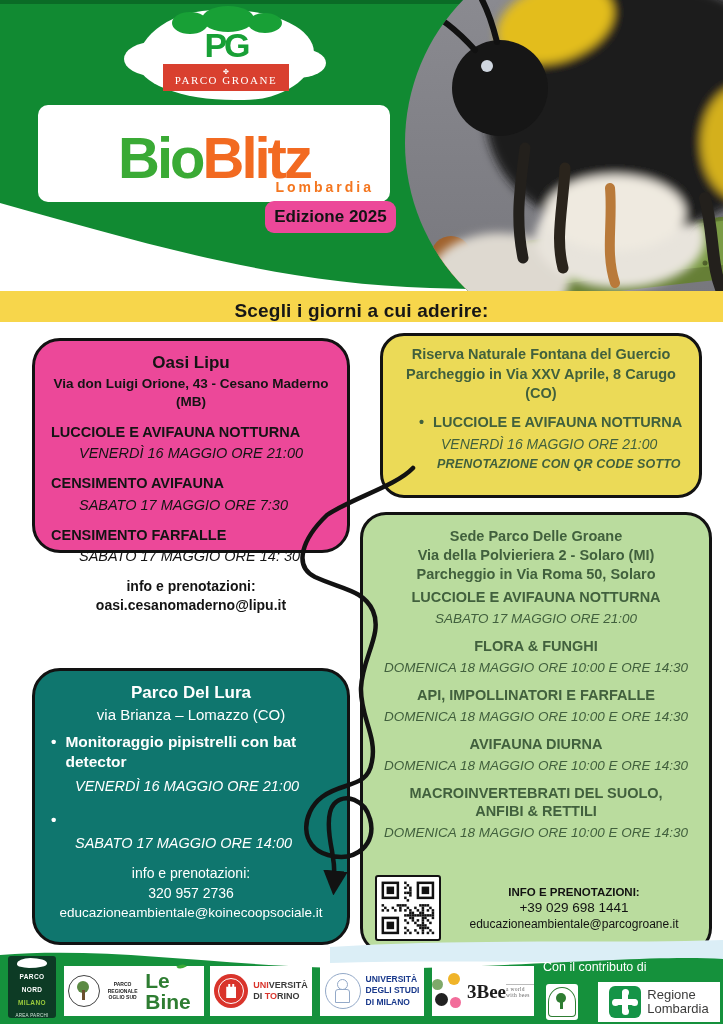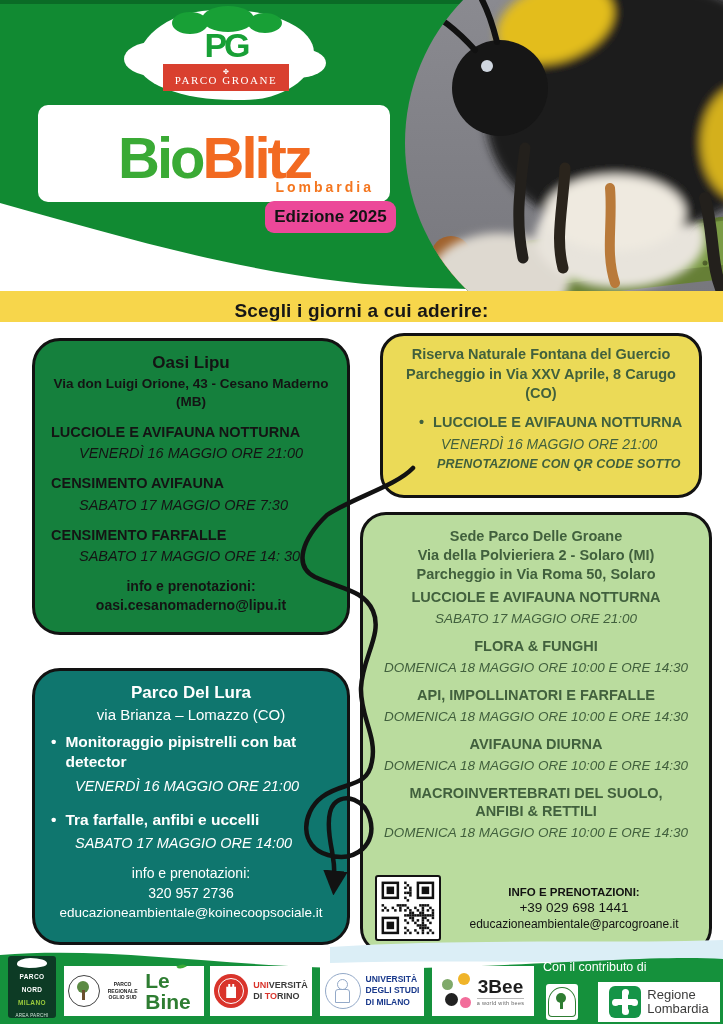--- a/index.html
+++ b/index.html
@@ -39,21 +39,21 @@
   .title-blitz{color:#f26a21;}
   .title-region{position:absolute;right:16px;bottom:7px;color:#f4761f;font-size:14px;font-weight:800;letter-spacing:3px;}
   .edition-badge{position:absolute;left:265px;top:201px;width:131px;height:32px;background:#ec4899;border-radius:9px;
     display:flex;align-items:center;justify-content:center;font-size:17px;font-weight:800;color:#131313;}
   
   .banner{position:absolute;left:0;top:291px;width:723px;height:31px;background:#f7d64b;
     display:flex;align-items:flex-end;justify-content:center;z-index:3;}
   .banner-text{font-size:19px;font-weight:800;color:#161616;letter-spacing:.2px;}
   
   .card{position:absolute;border:3px solid #121212;box-sizing:border-box;}
-  .card-orange{left:32px;top:338px;width:318px;height:297px;background:#15803d;border-radius:28px;
+  .card-orange{left:32px;top:338px;width:318px;height:215px;background:#ec4899;border-radius:28px;
     padding:11px 16px;color:#141414;}
   .card-yellow{left:380px;top:333px;width:322px;height:165px;background:#ebda57;border-radius:24px;
     padding:9px 14px;color:#41603d;}
   .card-green{left:360px;top:512px;width:352px;height:442px;background:#badc9e;border-radius:26px;
     padding:12px 10px;color:#41603d;text-align:center;}
   .card-purple{left:32px;top:668px;width:318px;height:277px;background:#0f766e;border-radius:28px;
     padding:11px 16px;color:#ffffff;}
   .c-title{font-size:17px;font-weight:800;text-align:center;line-height:1.25;}
   .c-addr{font-size:13.5px;font-weight:800;text-align:center;line-height:1.3;margin-top:2px;}
   .ev-name{font-size:14.5px;font-weight:800;margin-top:13px;line-height:1.25;}
@@ -110,21 +110,21 @@
   .unimi-seal i{position:absolute;left:11px;top:5px;width:9px;height:9px;border-radius:50%;border:1.5px solid #93a9c8;}
   .unimi-seal b{position:absolute;left:9px;top:15px;width:13px;height:12px;border:1.5px solid #93a9c8;border-radius:3px 3px 0 0;}
   .unimi-text{font-size:8.5px;font-weight:800;color:#1a3a8c;line-height:1.3;}
   .bee3-box{left:432px;top:31px;width:102px;height:50px;}
   .bee3-dots{position:relative;width:30px;height:36px;flex:0 0 auto;}
   .bee3-dots i{position:absolute;border-radius:50%;}
   .d-green{left:0;top:6px;width:11px;height:11px;background:#7fa96a;}
   .d-yellow{left:16px;top:0;width:12px;height:12px;background:#f0b429;}
   .d-black{left:3px;top:20px;width:13px;height:13px;background:#222;}
   .d-pink{left:18px;top:24px;width:11px;height:11px;background:#f26d9a;}
-  .bee3-col{display:flex;flex-direction:column;align-items:center;}
+  .bee3-col{display:flex;flex-direction:row;align-items:flex-start;font-family:Liberation Serif, serif;}
   .bee3-name{font-size:19px;font-weight:800;color:#1c1c1c;line-height:1;}
   .bee3-tag{font-size:5.5px;color:#666;border-top:1px solid #bbb;margin-top:2px;padding-top:1px;letter-spacing:.3px;}
   .contrib{position:absolute;left:543px;top:25px;color:#fff;font-size:12.5px;}
   .sistema-box{left:546px;top:49px;width:32px;height:36px;border-radius:3px;}
   .sistema-ic{width:26px;height:28px;border:1.5px solid #2e7d32;border-radius:50% 50% 4px 4px;position:relative;}
   .sistema-ic i{position:absolute;left:7px;top:5px;width:10px;height:10px;border-radius:50%;background:#2e7d32;}
   .sistema-ic b{position:absolute;left:11px;top:13px;width:2.5px;height:8px;background:#2e7d32;}
   .regione-box{left:598px;top:47px;width:122px;height:40px;gap:6px;}
   .rosa{width:32px;height:32px;background:#159447;border-radius:6px;position:relative;flex:0 0 auto;}
   .rosa i{position:absolute;background:#fff;border-radius:4px;}
@@ -375,21 +375,20 @@
 <div class="card card-purple">
   <div class="c-title">Parco Del Lura</div>
   <div class="p-addr">via Brianza – Lomazzo (CO)</div>
   <div class="bullet-row" style="font-size:15.5px;">
     <span class="bullet-dot">•</span>
     <span>Monitoraggio pipistrelli con bat detector</span>
   </div>
   <div class="ev-date" style="margin-top:5px;padding-left:24px;">VENERDÌ 16 MAGGIO ORE 21:00</div>
   <div class="bullet-row" style="font-size:15.5px;margin-top:16px;">
     <span class="bullet-dot">•</span>
-    <span>Tra farfalle, anfibi e uccelli</span>
   </div>
   <div class="ev-date" style="margin-top:5px;padding-left:24px;">SABATO 17 MAGGIO ORE 14:00</div>
   <div class="p-info">
     <div>info e prenotazioni:</div>
     <div>320 957 2736</div>
     <div class="p-email">educazioneambientale@koinecoopsociale.it</div>
   </div>
 </div>
 
 <svg class="connector" viewBox="0 0 723 1024">

